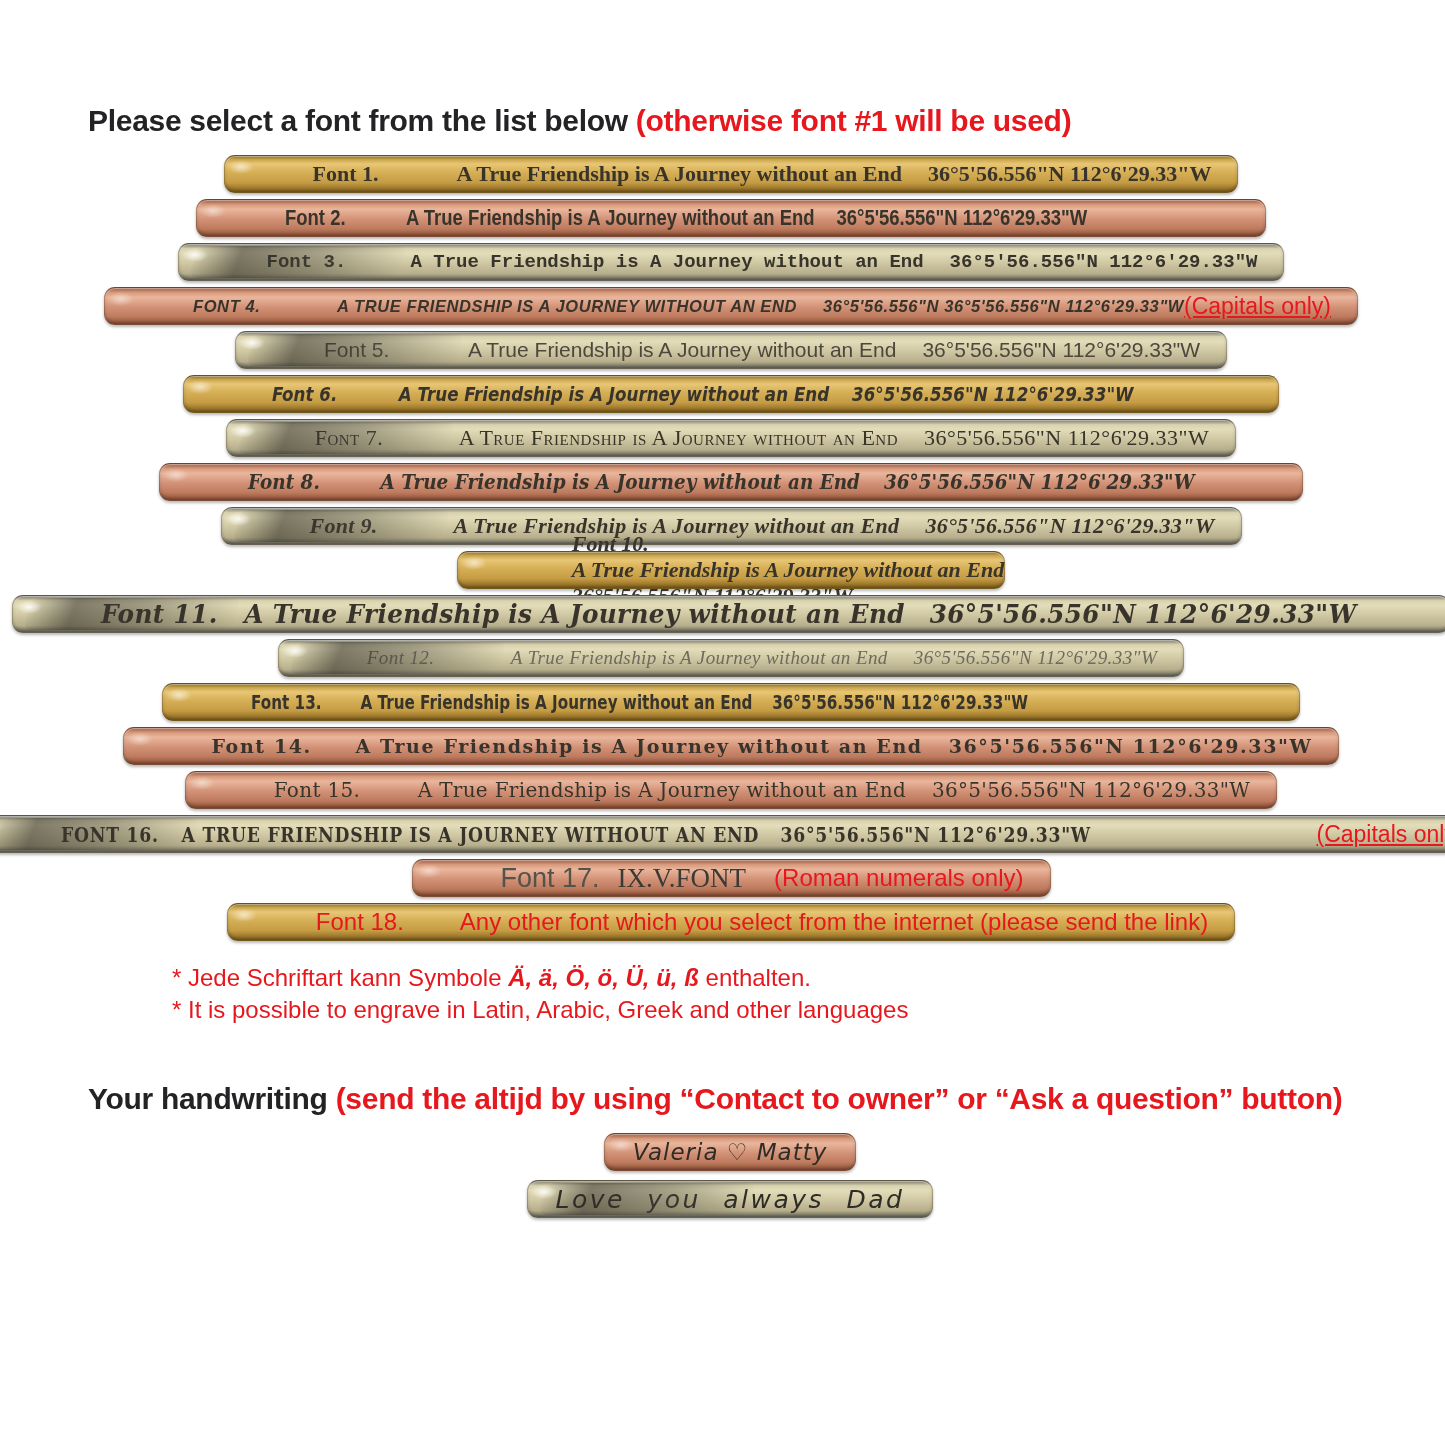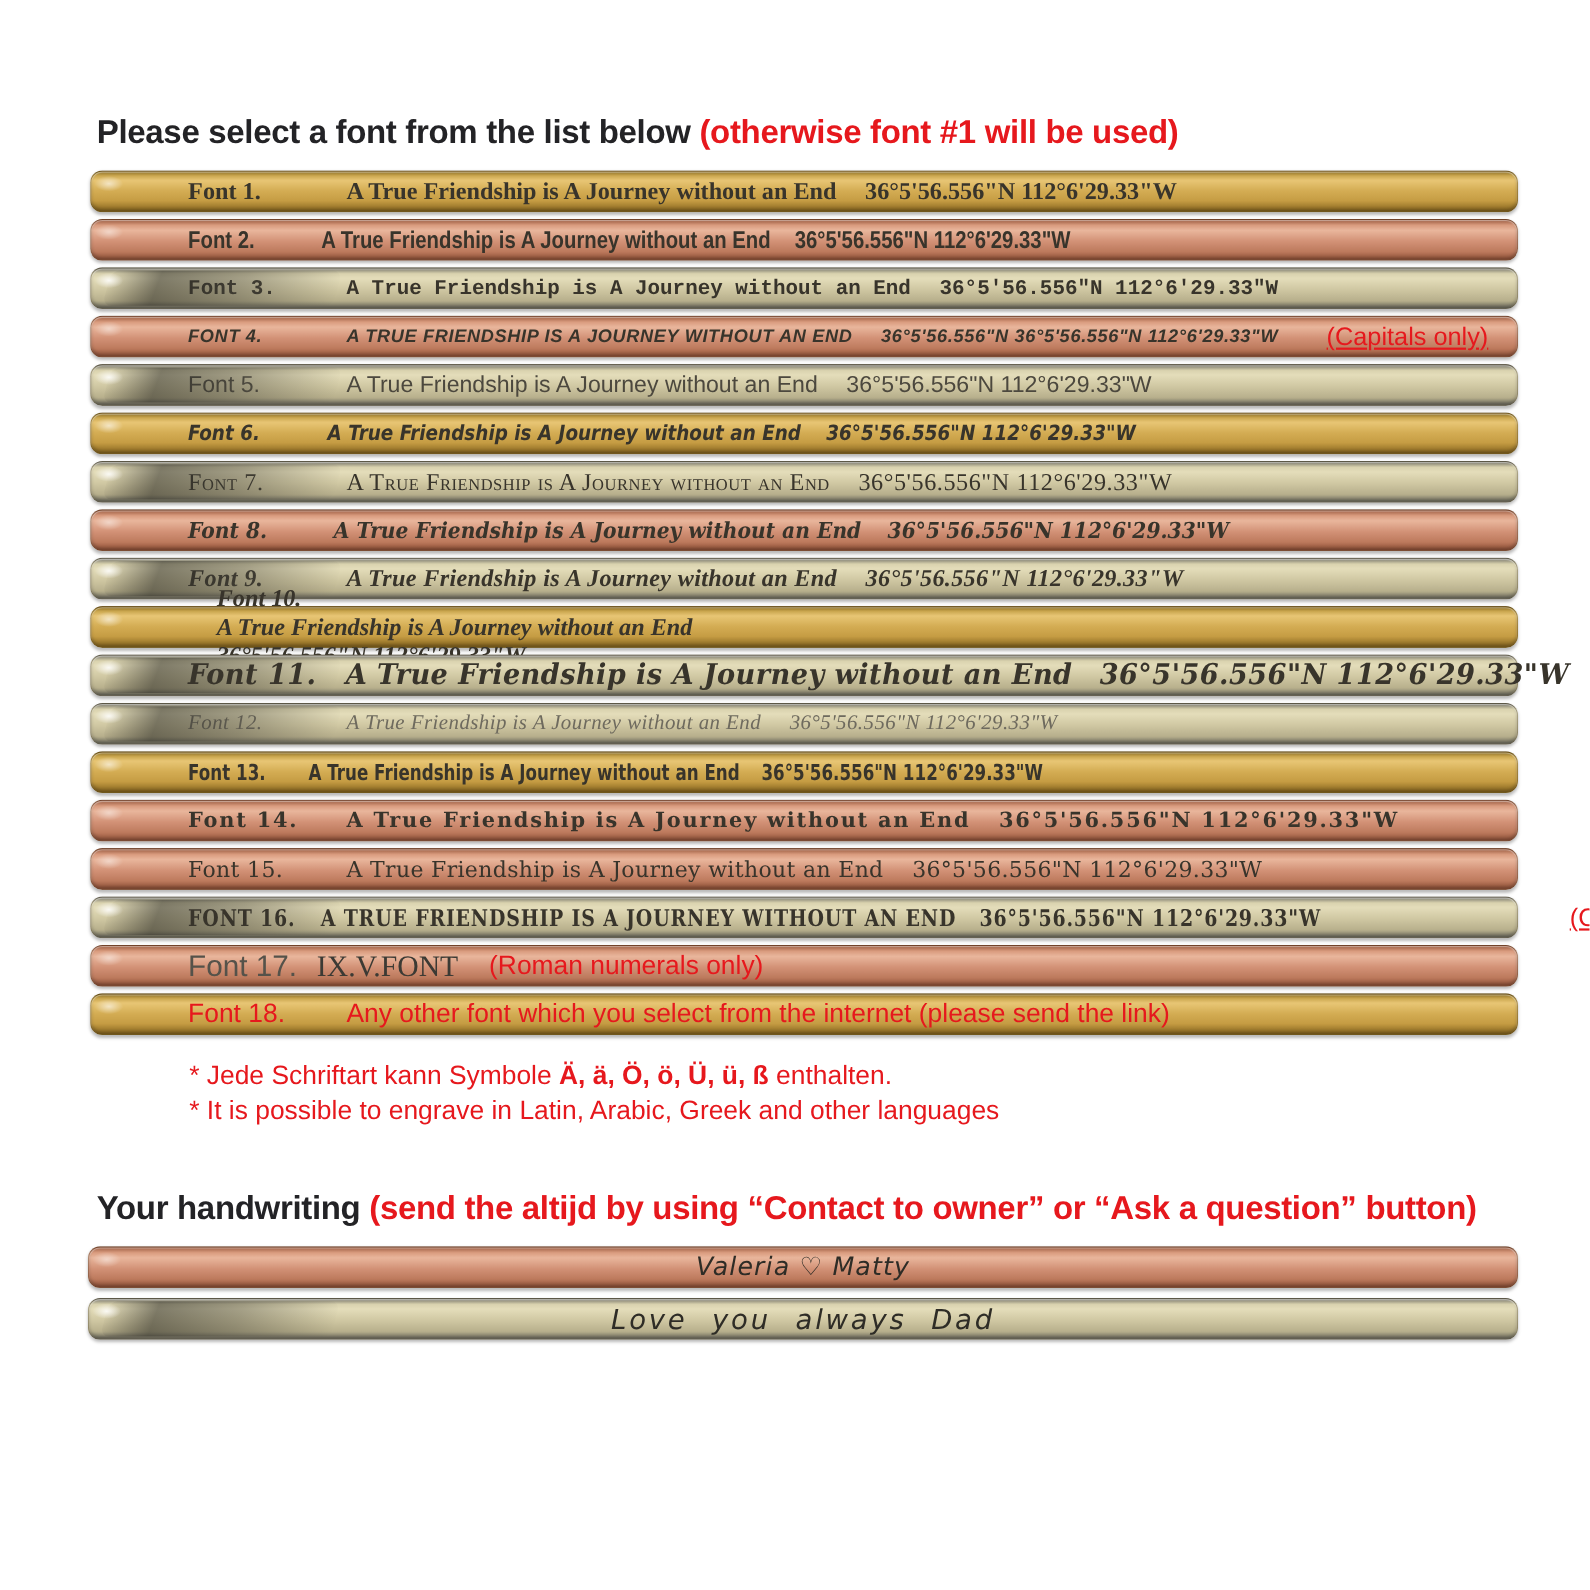--- a/index.html
+++ b/index.html
@@ -13,21 +13,21 @@
   }
   .sec-title{
     position:absolute;left:88px;
     font-weight:700;font-size:30px;letter-spacing:-0.3px;color:#232326;
     white-space:nowrap;
   }
   #title-fonts{top:104px;}
   #title-handwriting{top:1082px;}
   .sec-title .red{color:var(--red);}
 
-  .bars{position:absolute;left:82px;width:1298px;display:flex;flex-direction:column;}
+  .bars{position:absolute;left:82px;width:1298px;display:flex;flex-direction:column;align-items:center;}
   #font-bars{top:155px;gap:6px;}
   #handwriting-bars{top:1133px;gap:9px;left:80px;width:1300px;}
 
   .bar{
     height:38px;border-radius:11px;box-sizing:border-box;position:relative;
     display:flex;align-items:center;padding:0 26px 0 88px;
     box-shadow:0 2px 3px rgba(0,0,0,.28), inset 0 1px 1px rgba(255,255,255,.45), inset 0 -2px 3px rgba(0,0,0,.22);
     border:1px solid rgba(40,30,10,.30);
     white-space:nowrap;color:var(--engrave);
   }
@@ -74,21 +74,21 @@
   .f16 .content{font:700 21px "DejaVu Serif",serif;text-transform:uppercase;letter-spacing:.9px;transform:scaleX(.82);transform-origin:0 50%;}
   .f17 .flabel{font:400 27px "Liberation Sans",sans-serif;color:#55524a;min-width:0;margin-right:18px;}
   .f17 .fmsg{font:400 27px "Liberation Serif",serif;color:#3c3a34;}
   .f17 .fnote{margin-left:28px;font-size:24px;}
   .f18 .flabel,.f18 .fmsg{font:400 24px "Liberation Sans",sans-serif;color:var(--red);}
 
   .notes{
     position:absolute;left:172px;top:962px;
     font:400 24px "Liberation Sans",sans-serif;color:var(--red);line-height:32px;white-space:nowrap;
   }
-  .notes b{font-weight:700;}
+  .notes b{font-weight:700;font-style:italic;}
 
   .hw{justify-content:center;padding:0 28px;}
   .hw .content{font-style:italic;color:#2e2c26;font-family:"DejaVu Sans",sans-serif;}
   .hw1 .content{font-size:23px;letter-spacing:1px;}
   .hw2 .content{font-size:25px;letter-spacing:2.5px;word-spacing:12px;}
   .hw3 .content{font-size:20px;letter-spacing:.8px;}
 </style>
 </head>
 <body>
 

